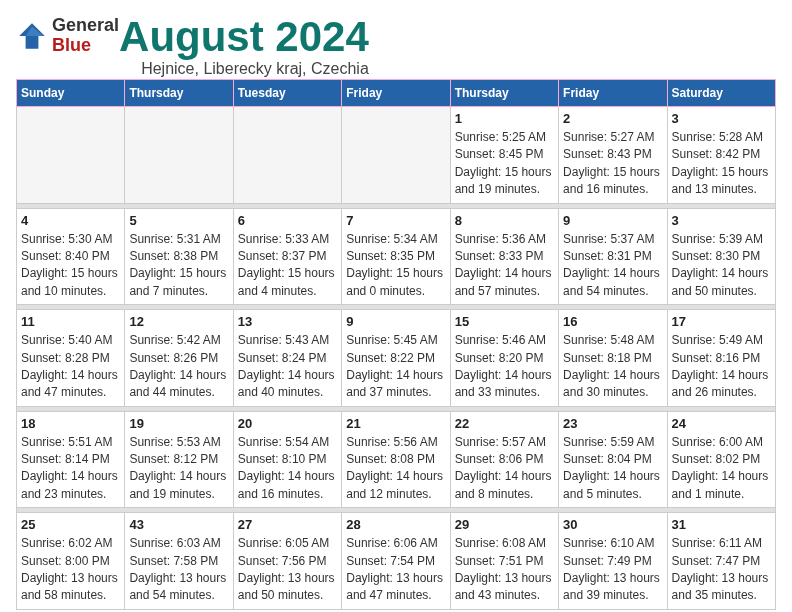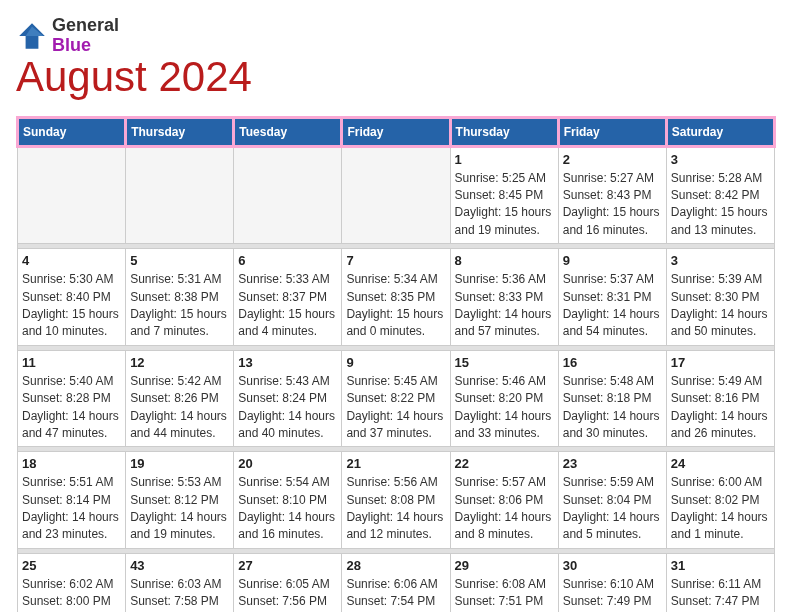--- a/index.html
+++ b/index.html
@@ -7,74 +7,73 @@
       font-family: Arial, sans-serif;
       background: #fff;
       width: 792px;
       min-height: 612px;
       padding: 16px;
     }
     .header {
       display: flex;
       align-items: flex-start;
       justify-content: flex-start;
-      margin-bottom: 18px;
-      flex-direction: column;
+      margin-bottom: 1px;
     }
     .logo {
       display: flex;
       align-items: center;
       gap: 4px;
     }
     .logo-text {
       display: flex;
       flex-direction: column;
       line-height: 1.1;
     }
     .logo-general {
       font-size: 18px;
       font-weight: bold;
       color: #333;
     }
     .logo-blue {
       font-size: 18px;
       font-weight: bold;
-      color: #a21caf;
+      color: #b91c1c;
     }
     .logo-icon {
       width: 32px;
       height: 32px;
     }
     .title-section {
       text-align: right;
     }
     .month-title {
       font-size: 42px;
-      font-weight: normal;
-      color: #b91c1c;
+      font-weight: bold;
+      color: #0f766e;
       line-height: 1;
     }
     .location {
       font-size: 16px;
       color: #444;
       margin-top: 2px;
     }
     .calendar {
       width: 100%;
       border-collapse: collapse;
       font-size: 11px;
     }
     .calendar th {
       background: #2563a8;
       color: #fff;
       padding: 6px 4px;
       text-align: left;
       font-size: 12px;
       font-weight: bold;
-      border: 3px solid #f9a8d4;
+      border: 1px solid #f9a8d4;
     }
     .calendar td {
       border: 1px solid #ccc;
       vertical-align: top;
       padding: 4px;
       width: 108px;
       min-height: 80px;
       background: #fff;
     }
     .calendar td.empty {
@@ -102,20 +101,21 @@
       <polygon points="20,4 36,20 28,20 28,36 12,36 12,20 4,20" fill="#2563a8"></polygon>
       <polygon points="20,8 34,20 12,20" fill="#5a9ad4" opacity="0.5"></polygon>
     </svg>
     <div class="logo-text">
       <span class="logo-general">General</span>
       <span class="logo-blue">Blue</span>
     </div>
   </div>
   <div class="title-section">
     <div class="month-title">August 2024</div>
+    <div class="location">Hejnice, Liberecky kraj, Czechia</div>
   </div>
 </div>
 
 <table class="calendar">
   <thead>
     <tr>
       <th>Sunday</th>
       <th>Thursday</th>
       <th>Tuesday</th>
       <th>Friday</th>

